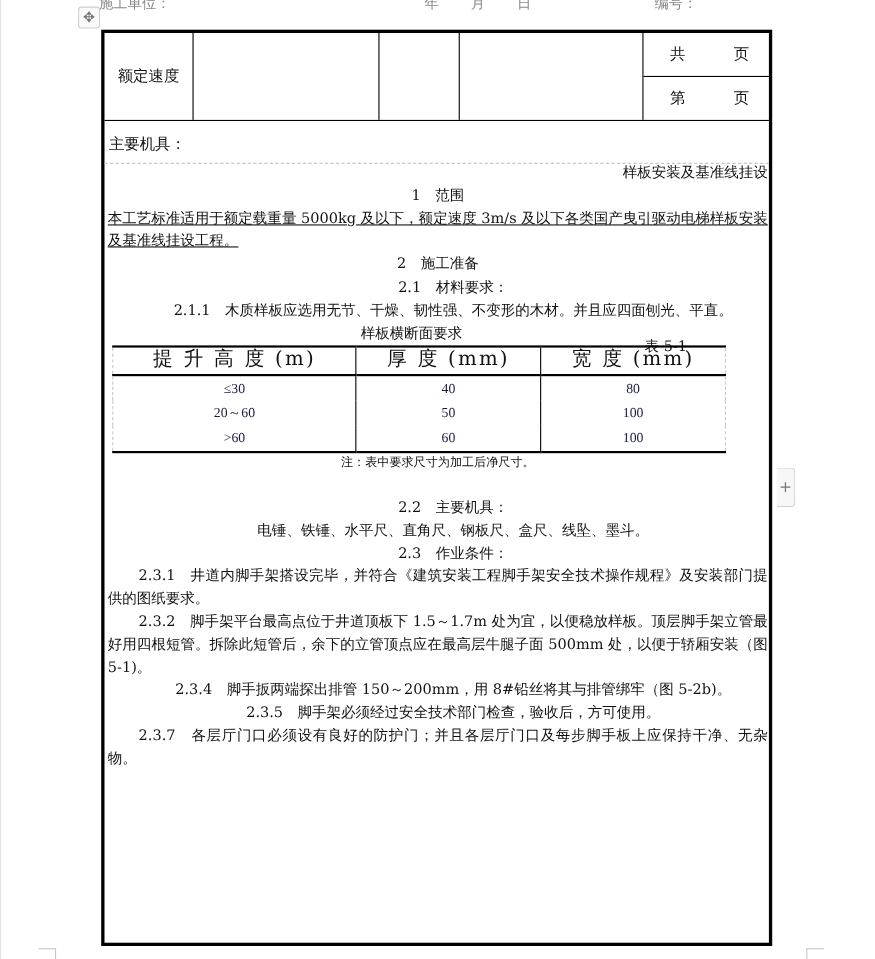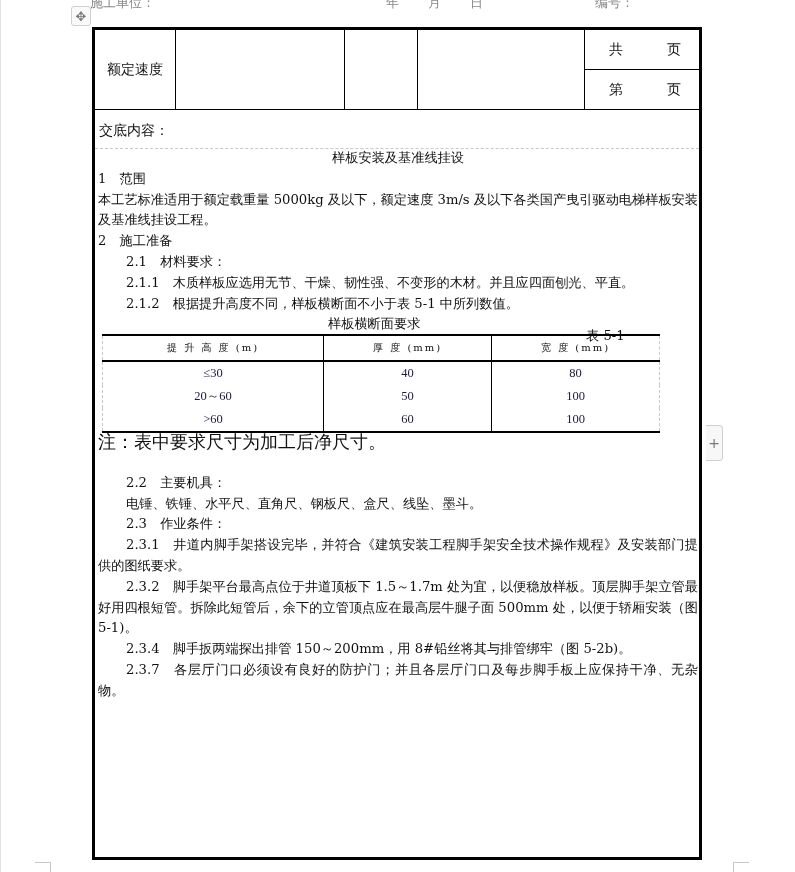--- a/index.html
+++ b/index.html
@@ -39,37 +39,37 @@
   .pages-cell { position: absolute; left: 490px; top: 0; width: 114px; height: 79px; }
   .pages-cell .hline { position: absolute; left: 0; top: 39px; width: 114px; height: 1px; background: #000; }
   .pg { position: absolute; left: 0; width: 114px; height: 39px; font-size: 14px; }
   .pg span { position: absolute; top: 11px; }
   .content-label { position: absolute; left: 4px; top: 92px; font-size: 14px; }
   .dash-line { position: absolute; left: 0; top: 118px; width: 604px; border-top: 1px dashed #c8c8c8; }
   .doc {
     position: absolute; left: 3px; top: 118px; width: 600px;
     font-family: "DejaVu Serif", serif; font-size: 13.2px; line-height: 20.8px; color: #111;
   }
-  .doc p { margin: 0; padding: 0; white-space: nowrap; }
+  .doc p { margin: 0; padding: 0; white-space: nowrap; text-align: center; }
   .doc .ind { padding-left: 28px; }
   .doc .wrap { white-space: normal; text-align: justify; text-align-last: left; }
-  .doc .center { text-align: center; }
+  .doc .center { text-align: right; }
   .spec-title-row { position: relative; height: 20px; }
   .spec-title-row .t { position: absolute; left: 230px; top: 0; }
   .spec-title-row .n { position: absolute; left: 488px; top: 12px; }
   table.spec {
     position: relative; margin-left: 4px; width: 558px; border-collapse: collapse;
     font-family: "Liberation Serif", serif; font-size: 12.5px;
     border-left: 1px dashed #c8c8c8; border-right: 1px dashed #c8c8c8;
   }
-  table.spec th { font-weight: normal; height: 22px; border-top: 2px solid #000; border-bottom: 2px solid #000; font-family: "DejaVu Serif", serif; font-size: 10px; letter-spacing: 2px; }
+  table.spec th { font-weight: normal; height: 22px; border-top: 2px solid #000; border-bottom: 2px solid #000; font-family: "DejaVu Serif", serif; font-size: 18px; letter-spacing: 2px; }
   table.spec td { text-align: center; height: 20px; color: #1a1a40; }
   table.spec th + th, table.spec td + td { border-left: 1px solid #000; }
   table.spec tr.last td { border-bottom: 2px solid #000; }
-  .note { font-size: 18px; padding-left: 10px; line-height: 18px; }
+  .note { font-size: 11px; padding-left: 10px; line-height: 18px; }
   .spacer { height: 22px; }
   .corner { position: absolute; width: 15px; height: 10px; border-color: #c8c8c8; border-style: solid; }
 </style>
 </head>
 <body>
 
 <div class="left-edge"></div>
 
 <div class="header-line">
   <span style="left:0">施工单位：</span>
@@ -98,31 +98,30 @@
         <span style="left:82px">页</span>
       </div>
       <div class="hline"></div>
       <div class="pg" style="top:40px">
         <span style="left:24px">第</span>
         <span style="left:82px">页</span>
       </div>
     </div>
   </div>
 
-  <div class="content-label">交底内容：</div>
+  <div class="content-label">主要机具：</div>
   <div class="dash-line"></div>
 
   <div class="doc">
     <p class="center">样板安装及基准线挂设</p>
     <p>1　范围</p>
-    <p class="ind wrap" style="text-indent:0; padding-left:0; padding-right:0;">本工艺标准适用于额定载重量 5000kg 及以下，额定速度 3m/s 及以下各类国产曳引驱动电梯样板安装及基准线挂设工程。</p>
+    <p class="ind wrap" style="text-indent:0; padding-left:0; padding-right:0;text-decoration:underline;">本工艺标准适用于额定载重量 5000kg 及以下，额定速度 3m/s 及以下各类国产曳引驱动电梯样板安装及基准线挂设工程。</p>
     <p>2　施工准备</p>
     <p class="ind">2.1　材料要求：</p>
     <p class="ind">2.1.1　木质样板应选用无节、干燥、韧性强、不变形的木材。并且应四面刨光、平直。</p>
-    <p class="ind">2.1.2　根据提升高度不同，样板横断面不小于表 5-1 中所列数值。</p>
     <div class="spec-title-row">
       <span class="t">样板横断面要求</span>
       <span class="n">表 5-1</span>
     </div>
     <table class="spec">
       <thead>
         <tr>
           <th>提 升 高 度 (m)</th>
           <th>厚 度 (mm)</th>
           <th>宽 度 (mm)</th>
@@ -147,20 +146,21 @@
       </tbody>
     </table>
     <p class="note">注：表中要求尺寸为加工后净尺寸。</p>
     <div class="spacer"></div>
     <p class="ind">2.2　主要机具：</p>
     <p class="ind">电锤、铁锤、水平尺、直角尺、钢板尺、盒尺、线坠、墨斗。</p>
     <p class="ind">2.3　作业条件：</p>
     <p class="wrap" style="text-indent:28px">2.3.1　井道内脚手架搭设完毕，并符合《建筑安装工程脚手架安全技术操作规程》及安装部门提供的图纸要求。</p>
     <p class="wrap" style="text-indent:28px">2.3.2　脚手架平台最高点位于井道顶板下 1.5～1.7m 处为宜，以便稳放样板。顶层脚手架立管最好用四根短管。拆除此短管后，余下的立管顶点应在最高层牛腿子面 500mm 处，以便于轿厢安装（图 5-1)。</p>
     <p class="ind">2.3.4　脚手扳两端探出排管 150～200mm，用 8#铅丝将其与排管绑牢（图 5-2b)。</p>
+    <p class="ind">2.3.5　脚手架必须经过安全技术部门检查，验收后，方可使用。</p>
     <p class="wrap" style="text-indent:28px">2.3.7　各层厅门口必须设有良好的防护门；并且各层厅门口及每步脚手板上应保持干净、无杂物。</p>
   </div>
 </div>
 
 <div class="add-handle">
     <span>+</span>
   </div>
 
 <div class="corner" style="left:35px;top:862px;border-width:1px 1px 0 0;"></div>
 <div class="corner" style="left:733px;top:862px;border-width:1px 0 0 1px;"></div>

